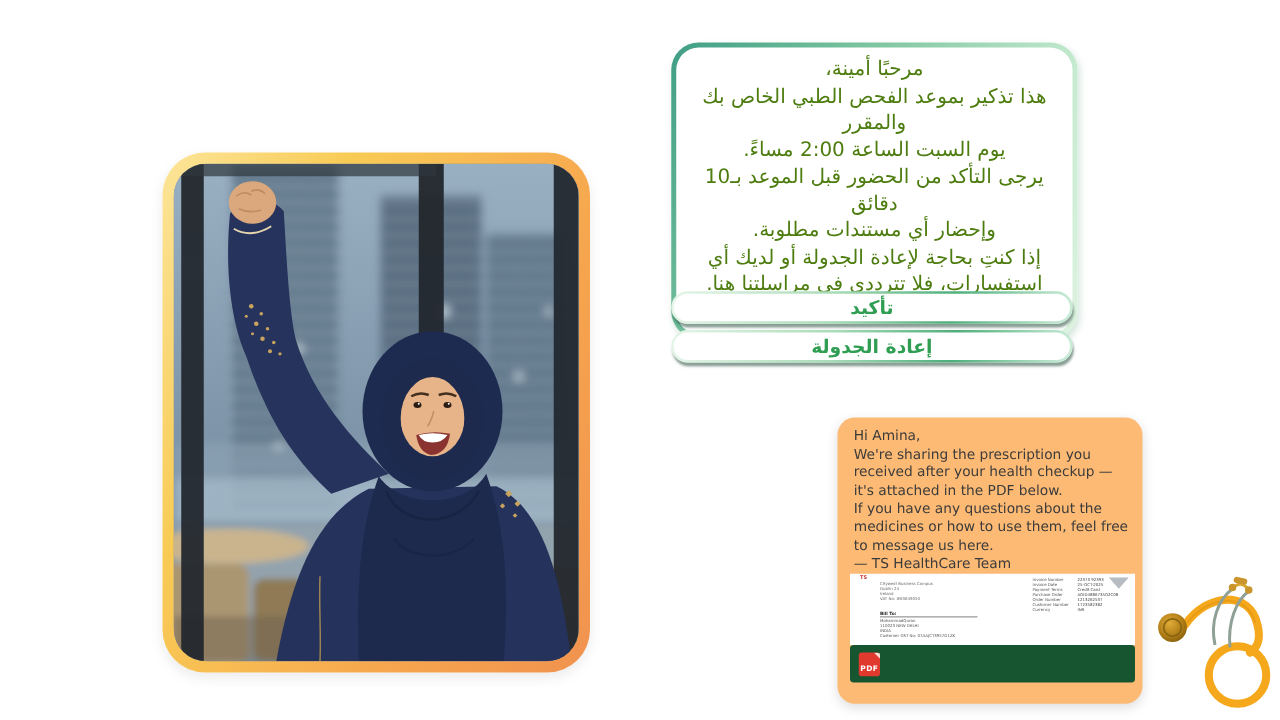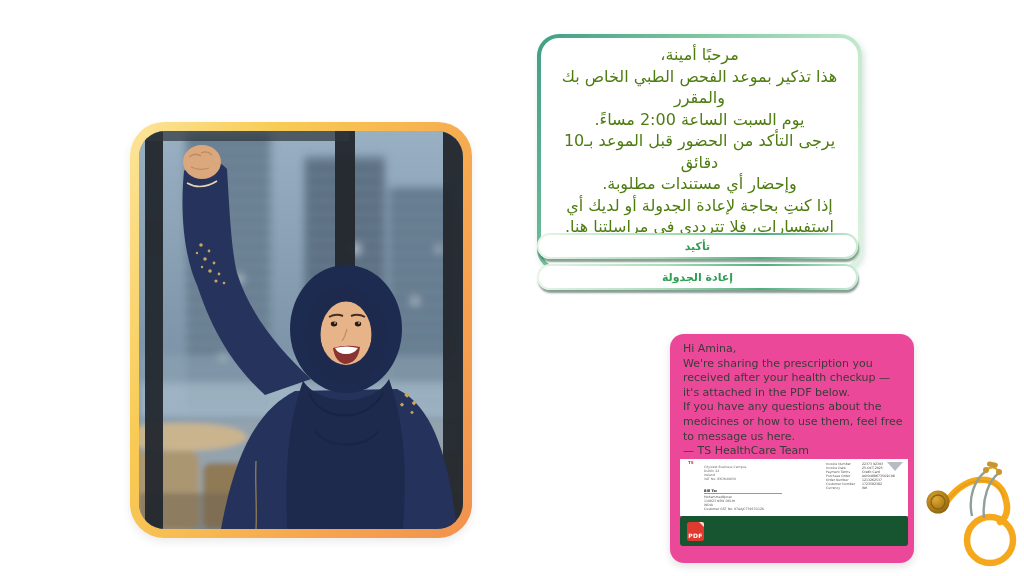--- a/index.html
+++ b/index.html
@@ -23,25 +23,25 @@
       font-size:16px;line-height:21.5px;color:#4d7c0f;}
 
   
   .pill-wrap{position:absolute;left:537px;width:321px;box-sizing:border-box;padding:2px;
       border-radius:16px;
       background:linear-gradient(100deg,#e6f5e9 0%,#a9dcb8 40%,#4fae7c 70%,#cdeeda 100%);
       box-shadow:1px 3px 2px rgba(18,59,41,.5);cursor:pointer;}
   .pill-wrap.confirm{top:233px;}
   .pill-wrap.resched{top:264px;}
   .pill{background:#ffffff;border-radius:14px;height:22px;line-height:23px;
-      text-align:center;color:#2f9e52;font-weight:bold;font-size:11px;direction:rtl;}
+      text-align:center;color:#2f9e52;font-weight:bold;font-size:15px;direction:rtl;}
 
   
   .rx-card{position:absolute;left:670px;top:334px;width:244px;height:229px;
-      background:#ec4899;border-radius:14px;box-shadow:0 3px 9px rgba(0,0,0,.13);}
+      background:#fdba74;border-radius:14px;box-shadow:0 3px 9px rgba(0,0,0,.13);}
   .rx-msg{position:absolute;left:13px;top:8px;width:221px;white-space:pre-line;
       font-size:11px;line-height:14.6px;color:#3b3b3b;}
 
   .invoice{position:absolute;left:10px;top:125px;width:228px;height:57px;background:#ffffff;
       overflow:hidden;}
   .tiny{position:absolute;transform:scale(0.45);transform-origin:top left;
       font-size:7px;line-height:9px;color:#6a6a6a;width:220px;}
   .inv-logo{position:absolute;left:8px;top:1px;transform:scale(0.5);transform-origin:top left;
       font-size:8px;font-weight:bold;color:#c4342c;}
   .inv-supplier{left:24px;top:6px;}

